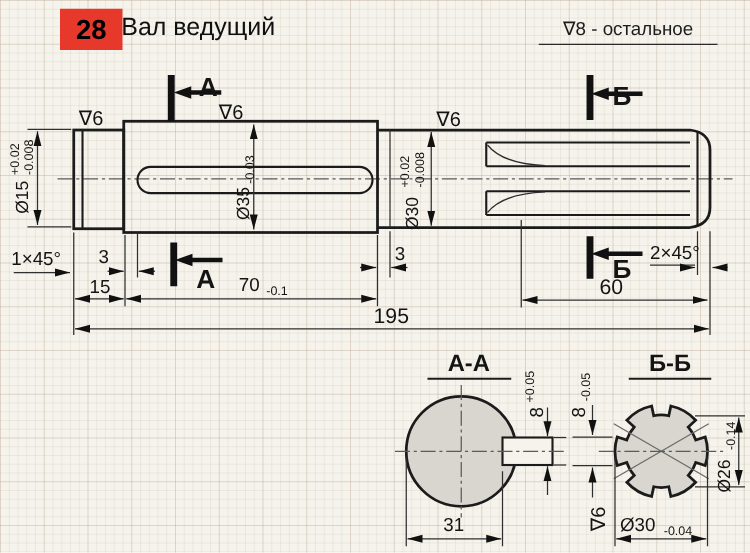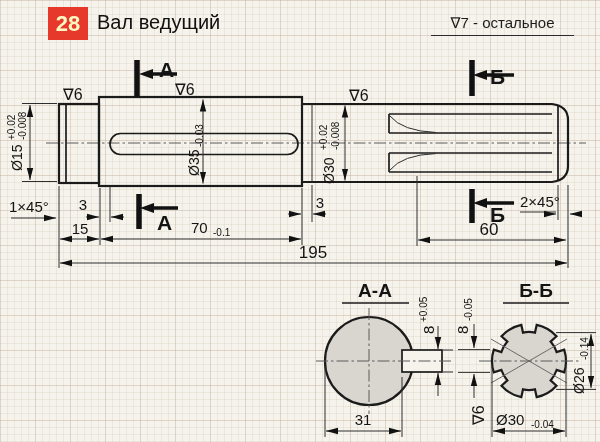--- a/index.html
+++ b/index.html
@@ -8,22 +8,22 @@
     position:relative;width:600px;height:442px;overflow:hidden;
     background-color:#f5f3eb;
     background-image:
       linear-gradient(rgba(186,168,150,.30) 1px, transparent 1px),
       linear-gradient(90deg, rgba(186,168,150,.30) 1px, transparent 1px),
       linear-gradient(rgba(186,168,150,.16) 1px, transparent 1px),
       linear-gradient(90deg, rgba(186,168,150,.16) 1px, transparent 1px);
     background-size:35px 35px,35px 35px,7px 7px,7px 7px;
   }
   .badge{
-    position:absolute;left:48px;top:7px;width:40px;height:33px;
-    background:#e6392b;color:#fef9c3;font-size:22px;font-weight:700;
+    position:absolute;left:48px;top:7px;width:50px;height:33px;
+    background:#e6392b;color:#000000;font-size:22px;font-weight:700;
     display:flex;align-items:center;justify-content:center;
   }
   .title{
     position:absolute;left:97px;top:11px;font-size:20px;font-weight:400;color:#101010;
   }
   .note{
     position:absolute;left:431px;top:14px;width:143px;text-align:center;
     font-size:15px;color:#1c1c1c;border-bottom:1.6px solid #2a2a2a;padding-bottom:3px;
   }
   svg{position:absolute;left:0;top:0;}
@@ -45,21 +45,21 @@
   .seclet{font-size:21px;font-weight:700;}
   .sectitle{font-size:19px;font-weight:700;}
 </style>
 </head>
 <body>
 
 <div class="stage">
 
   <div class="badge">28</div>
   <div class="title">Вал ведущий</div>
-  <div class="note">∇7 - остальное</div>
+  <div class="note">∇8 - остальное</div>
 
   <svg width="600" height="442" viewBox="0 0 600 442">
     <defs>
       <marker id="ae" markerWidth="13" markerHeight="8" refX="12" refY="4" orient="auto" markerUnits="userSpaceOnUse">
         <path d="M12,4 L0,0.8 L0,7.2 Z" fill="#111"></path>
       </marker>
       <marker id="as" markerWidth="13" markerHeight="8" refX="1" refY="4" orient="auto" markerUnits="userSpaceOnUse">
         <path d="M1,4 L13,0.8 L13,7.2 Z" fill="#111"></path>
       </marker>
     </defs>

